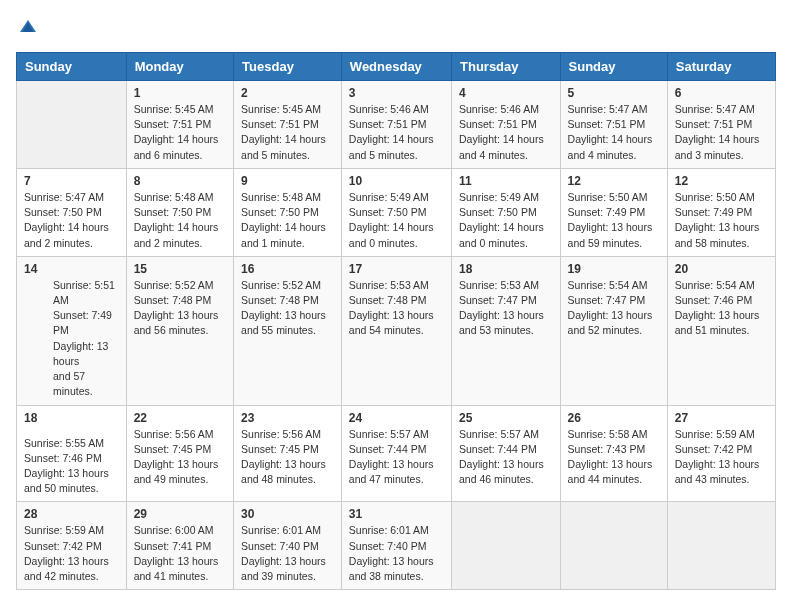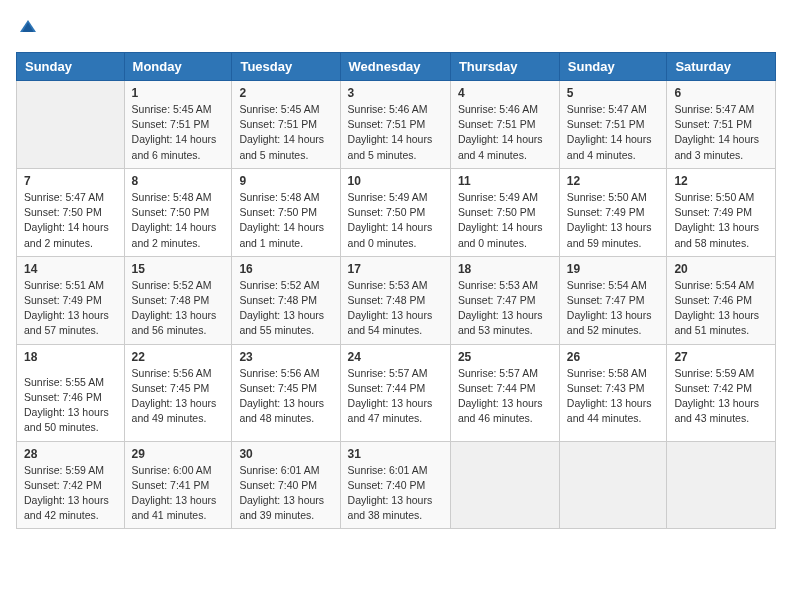--- a/index.html
+++ b/index.html
@@ -221,21 +221,21 @@
           <span class="day-num">12</span>
           <div class="day-info" style="white-space: pre-line;">Sunrise: 5:50 AM
 Sunset: 7:49 PM
 Daylight: 13 hours
 and 58 minutes.</div>
         </td>
       </tr>
       <tr>
         <td>
           <span class="day-num">14</span>
-          <div class="day-info" style="white-space: pre-line;">Sunrise: 5:51 AM
+          <div class="day-info" style="white-space: pre-line; margin-left: 29px;">Sunrise: 5:51 AM
 Sunset: 7:49 PM
 Daylight: 13 hours
 and 57 minutes.</div>
         </td>
         <td>
           <span class="day-num">15</span>
           <div class="day-info" style="white-space: pre-line;">Sunrise: 5:52 AM
 Sunset: 7:48 PM
 Daylight: 13 hours
 and 56 minutes.</div>

